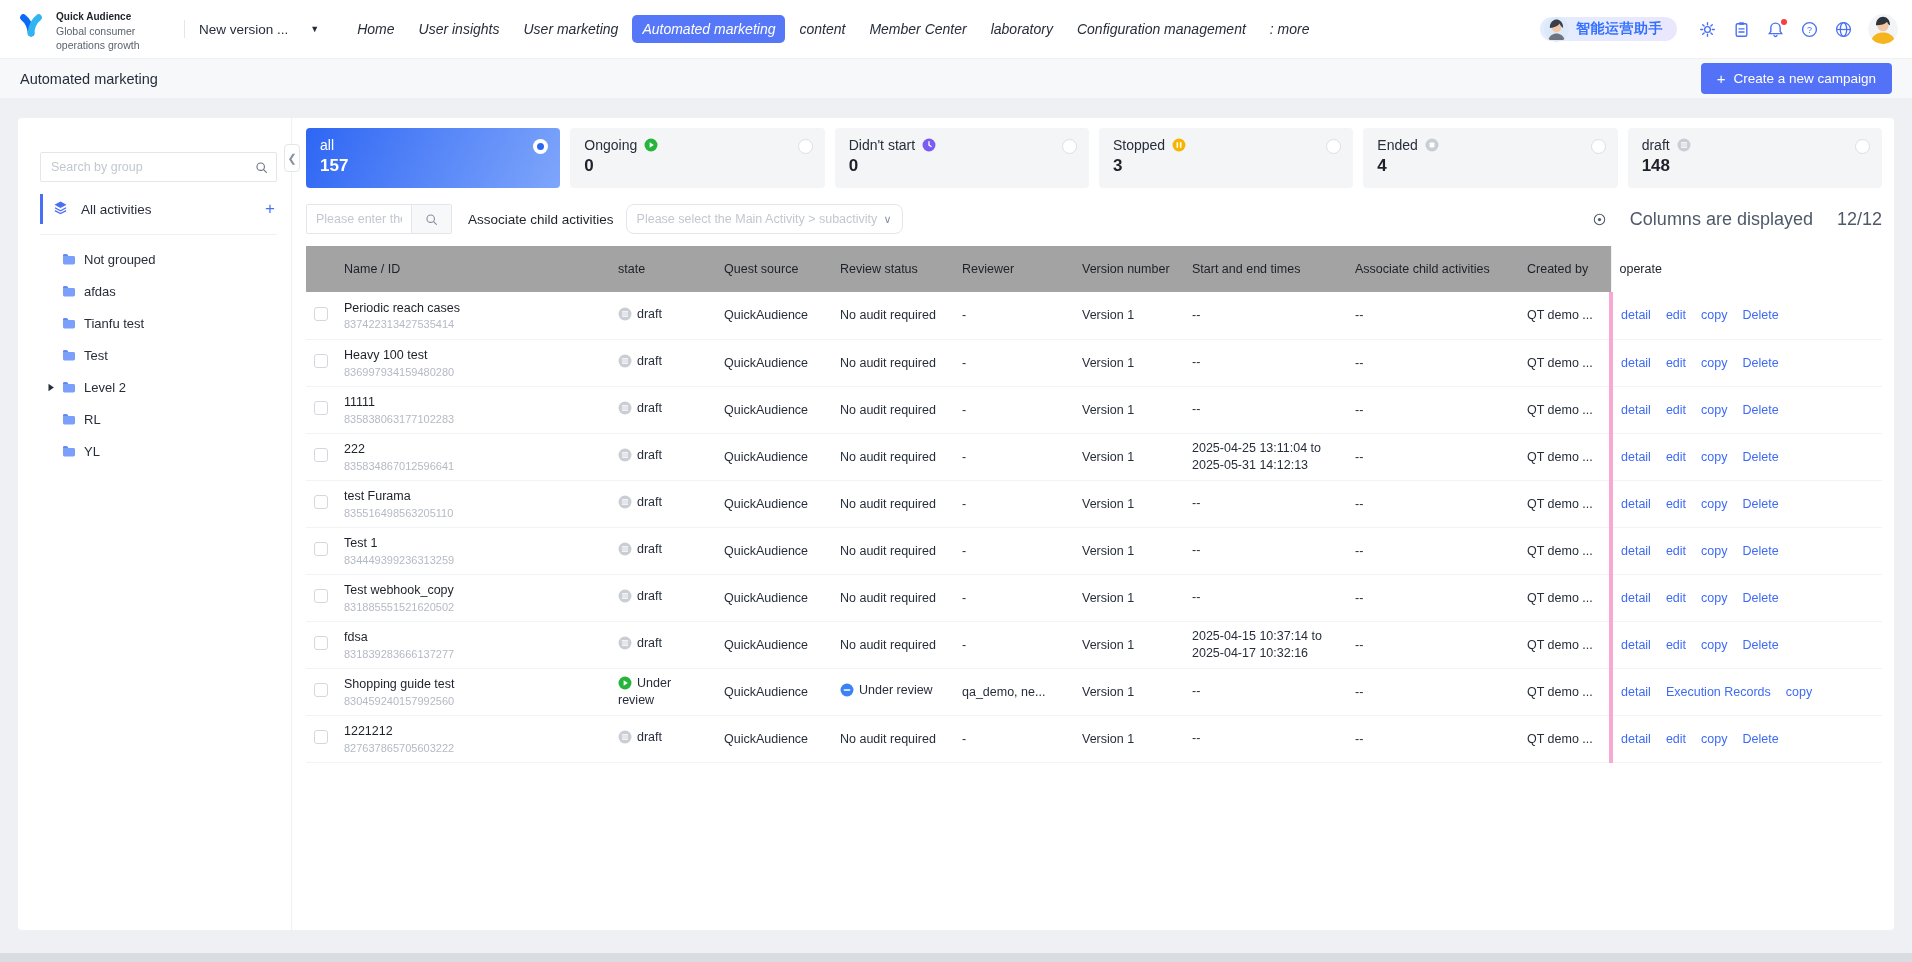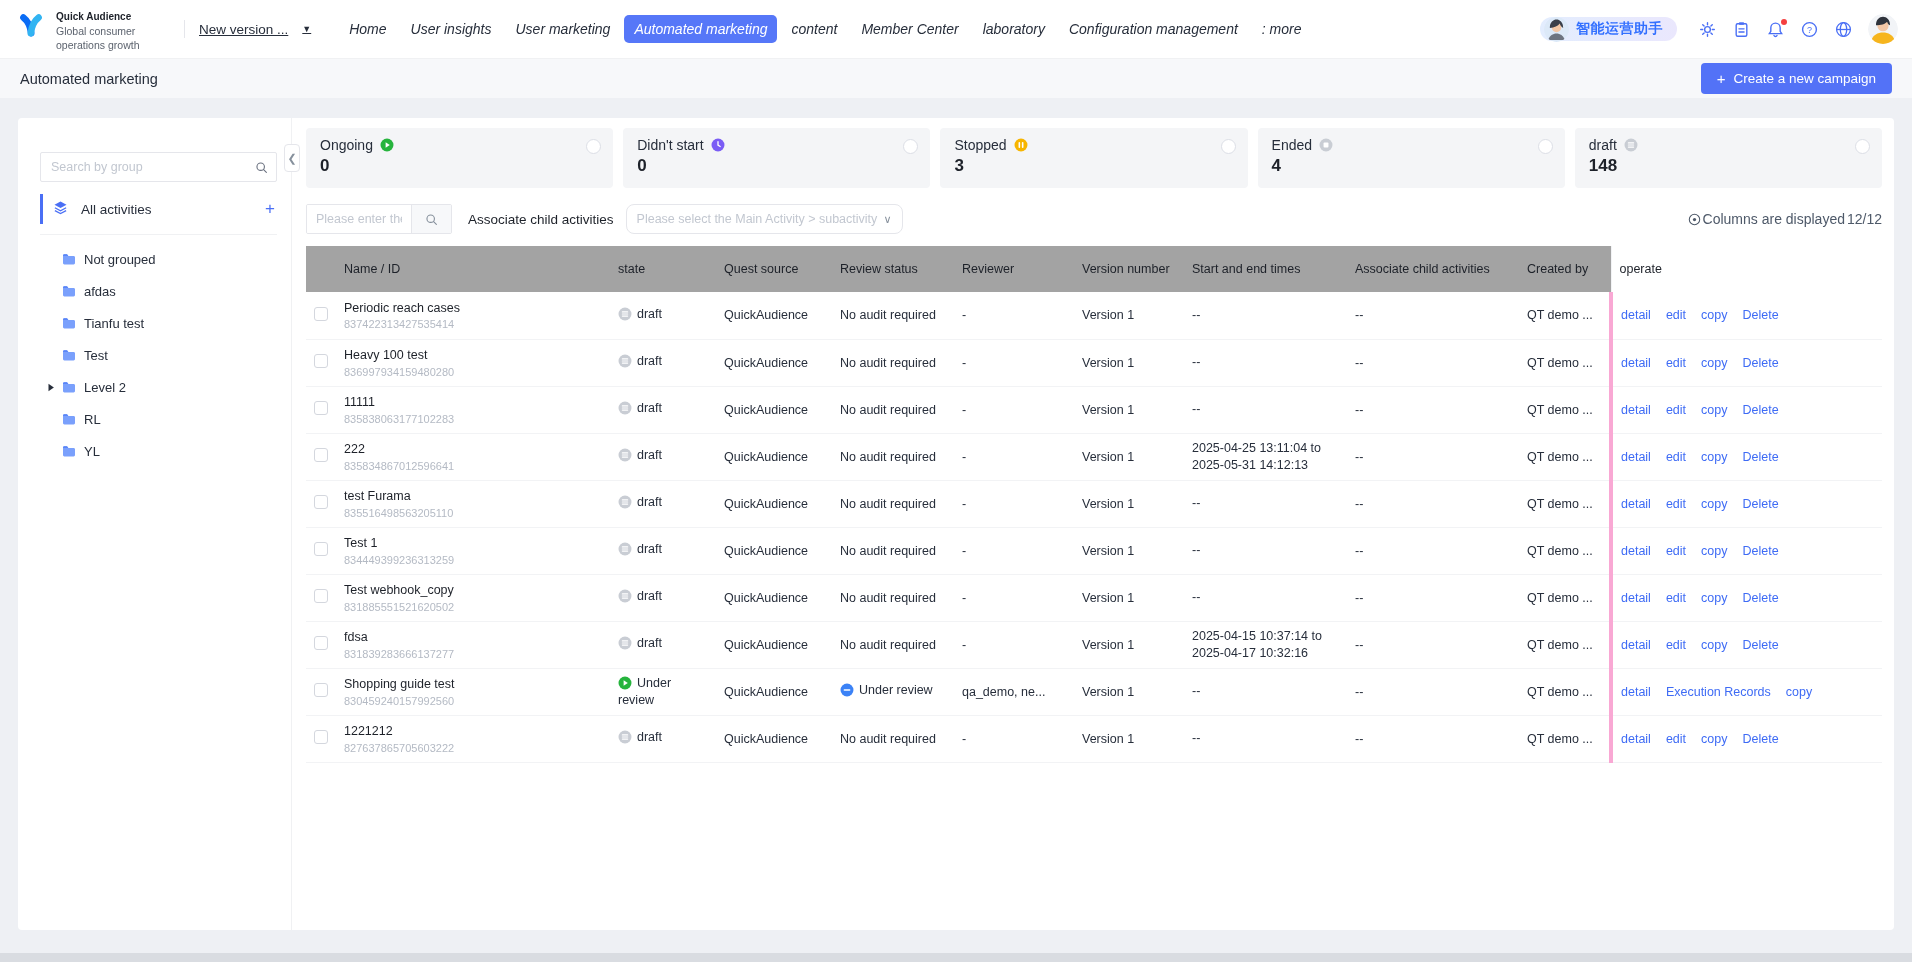--- a/index.html
+++ b/index.html
@@ -6,21 +6,21 @@
   html,body { width:1912px; height:962px; overflow:hidden; }
   body { font-family:"Liberation Sans", sans-serif; background:#eef0f4; color:#1d2129; position:relative; }
 
   
   .topbar { height:58px; background:#fff; display:flex; align-items:center; padding:0 14px; position:relative; z-index:5; }
   .brand { display:flex; align-items:flex-start; gap:8px; margin-top:6px; }
   .brand .logo { width:34px; height:34px; flex:0 0 auto; }
   .bt { font-size:10px; font-weight:700; color:#1d2129; line-height:1.2; }
   .bs { font-size:10.5px; color:#5c636e; width:120px; line-height:1.3; margin-top:2px; }
   .vdiv { width:1px; height:18px; background:#e5e6eb; margin:0 14px 0 8px; }
-  .ver { font-size:13.5px; color:#272e3b; display:flex; align-items:center; gap:14px; cursor:pointer;text-decoration:underline; }
+  .ver { font-size:13.5px; color:#272e3b; display:flex; align-items:center; gap:22px; cursor:pointer; }
   .ver .caret { font-size:9px; color:#272e3b; }
   .nav { display:flex; align-items:center; margin-left:28px; gap:4px; }
   .nav-item { font-size:14px; color:#272e3b; padding:6px 10px; border-radius:5px; cursor:pointer; white-space:nowrap;font-style:italic; }
   .nav-item.active { background:#5677f8; color:#fff; }
   .top-right { margin-left:auto; display:flex; align-items:center; gap:16px; }
   .assistant { display:flex; align-items:center; gap:7px; height:24px; padding:3px 14px 3px 4px; border-radius:16px;
                background:linear-gradient(90deg,#e3edfe,#eae7fd); cursor:pointer; }
   .assistant .a-avatar { width:25px; height:25px; border-radius:50%; overflow:hidden; flex:0 0 auto; }
   .assistant .a-label { font-size:14px; font-weight:700; color:#3370ff; letter-spacing:.5px; }
   .tools { display:flex; align-items:center; gap:17px; margin-left:6px; }
@@ -76,21 +76,21 @@
   .filter-row { display:flex; align-items:center; margin-top:16px; }
   .f-input { display:flex; height:30px; border:1px solid #e5e6eb; border-radius:2px; overflow:hidden; }
   .f-input input { width:104px; border:none; outline:none; padding:0 9px; font-size:12.5px; font-family:"Liberation Sans", sans-serif; color:#272e3b; }
   .f-input input::placeholder { color:#c2c7d0; }
   .f-input button { width:40px; border:none; border-left:1px solid #e5e6eb; background:#f7f8fa; color:#86909c; cursor:pointer;
                     display:flex; align-items:center; justify-content:center; }
   .f-label { margin:0 12px 0 16px; font-size:13.5px; color:#1d2129; }
   .f-select { width:277px; height:30px; border:1px solid #e5e6eb; border-radius:8px; display:flex; align-items:center;
               justify-content:space-between; padding:0 10px; font-size:12.5px; color:#c2c7d0; cursor:pointer; }
   .f-select .dn { color:#86909c; font-size:11px; }
-  .cols-disp { margin-left:auto; display:flex; align-items:center; gap:2px; font-size:14px; color:#4e5969; cursor:pointer; }
+  .cols-disp { margin-left:auto; display:flex; align-items:center; gap:24px; font-size:18px; color:#4e5969; cursor:pointer; }
   .cols-disp .t-ic { display:flex; color:#4e5969; }
 
   
   .tbl-wrap { margin-top:12px; }
   table { width:100%; border-collapse:collapse; table-layout:fixed; }
   th { height:46px; background:#a3a3a3; font-weight:400; text-align:left; padding:0 8px; font-size:12.5px; color:#1d2129; }
   th.c-op { background:#fff; border-left:1px solid #f2f3f5; }
   td { height:47px; padding:3px 8px; border-bottom:1px solid #f2f3f5; font-size:12.5px; color:#272e3b; vertical-align:middle; }
   td.c-op { border-left:4px solid #f9a8d4; }
   .c-cb { width:30px; } .c-name { width:274px; } .c-state { width:106px; } .c-quest { width:116px; }
@@ -299,20 +299,27 @@
                 <path d="M1 3.2c0-.9.7-1.6 1.6-1.6h3.1l1.5 1.9H1z" fill="#5b86f7"></path>
               </svg>
             </span>
             <span>YL</span>
           </li>
         </ul>
     </aside>
 
     <section class="main">
       <div class="cards-row" id="cards">
+          <div class="scard selected">
+            <div class="top">
+              <span>all</span>
+            </div>
+            <div class="count">157</div>
+            <span class="radio"></span>
+          </div>
           <div class="scard">
             <div class="top">
               <span>Ongoing</span>
               <span class="st-ic">
                 <svg width="14" height="14" viewBox="0 0 16 16">
                   <circle cx="8" cy="8" r="7.4" fill="#26b43d"></circle>
                   <path d="M6.4 4.8l4.8 3.2-4.8 3.2z" fill="#fff"></path>
                 </svg>
               </span>
             </div>

